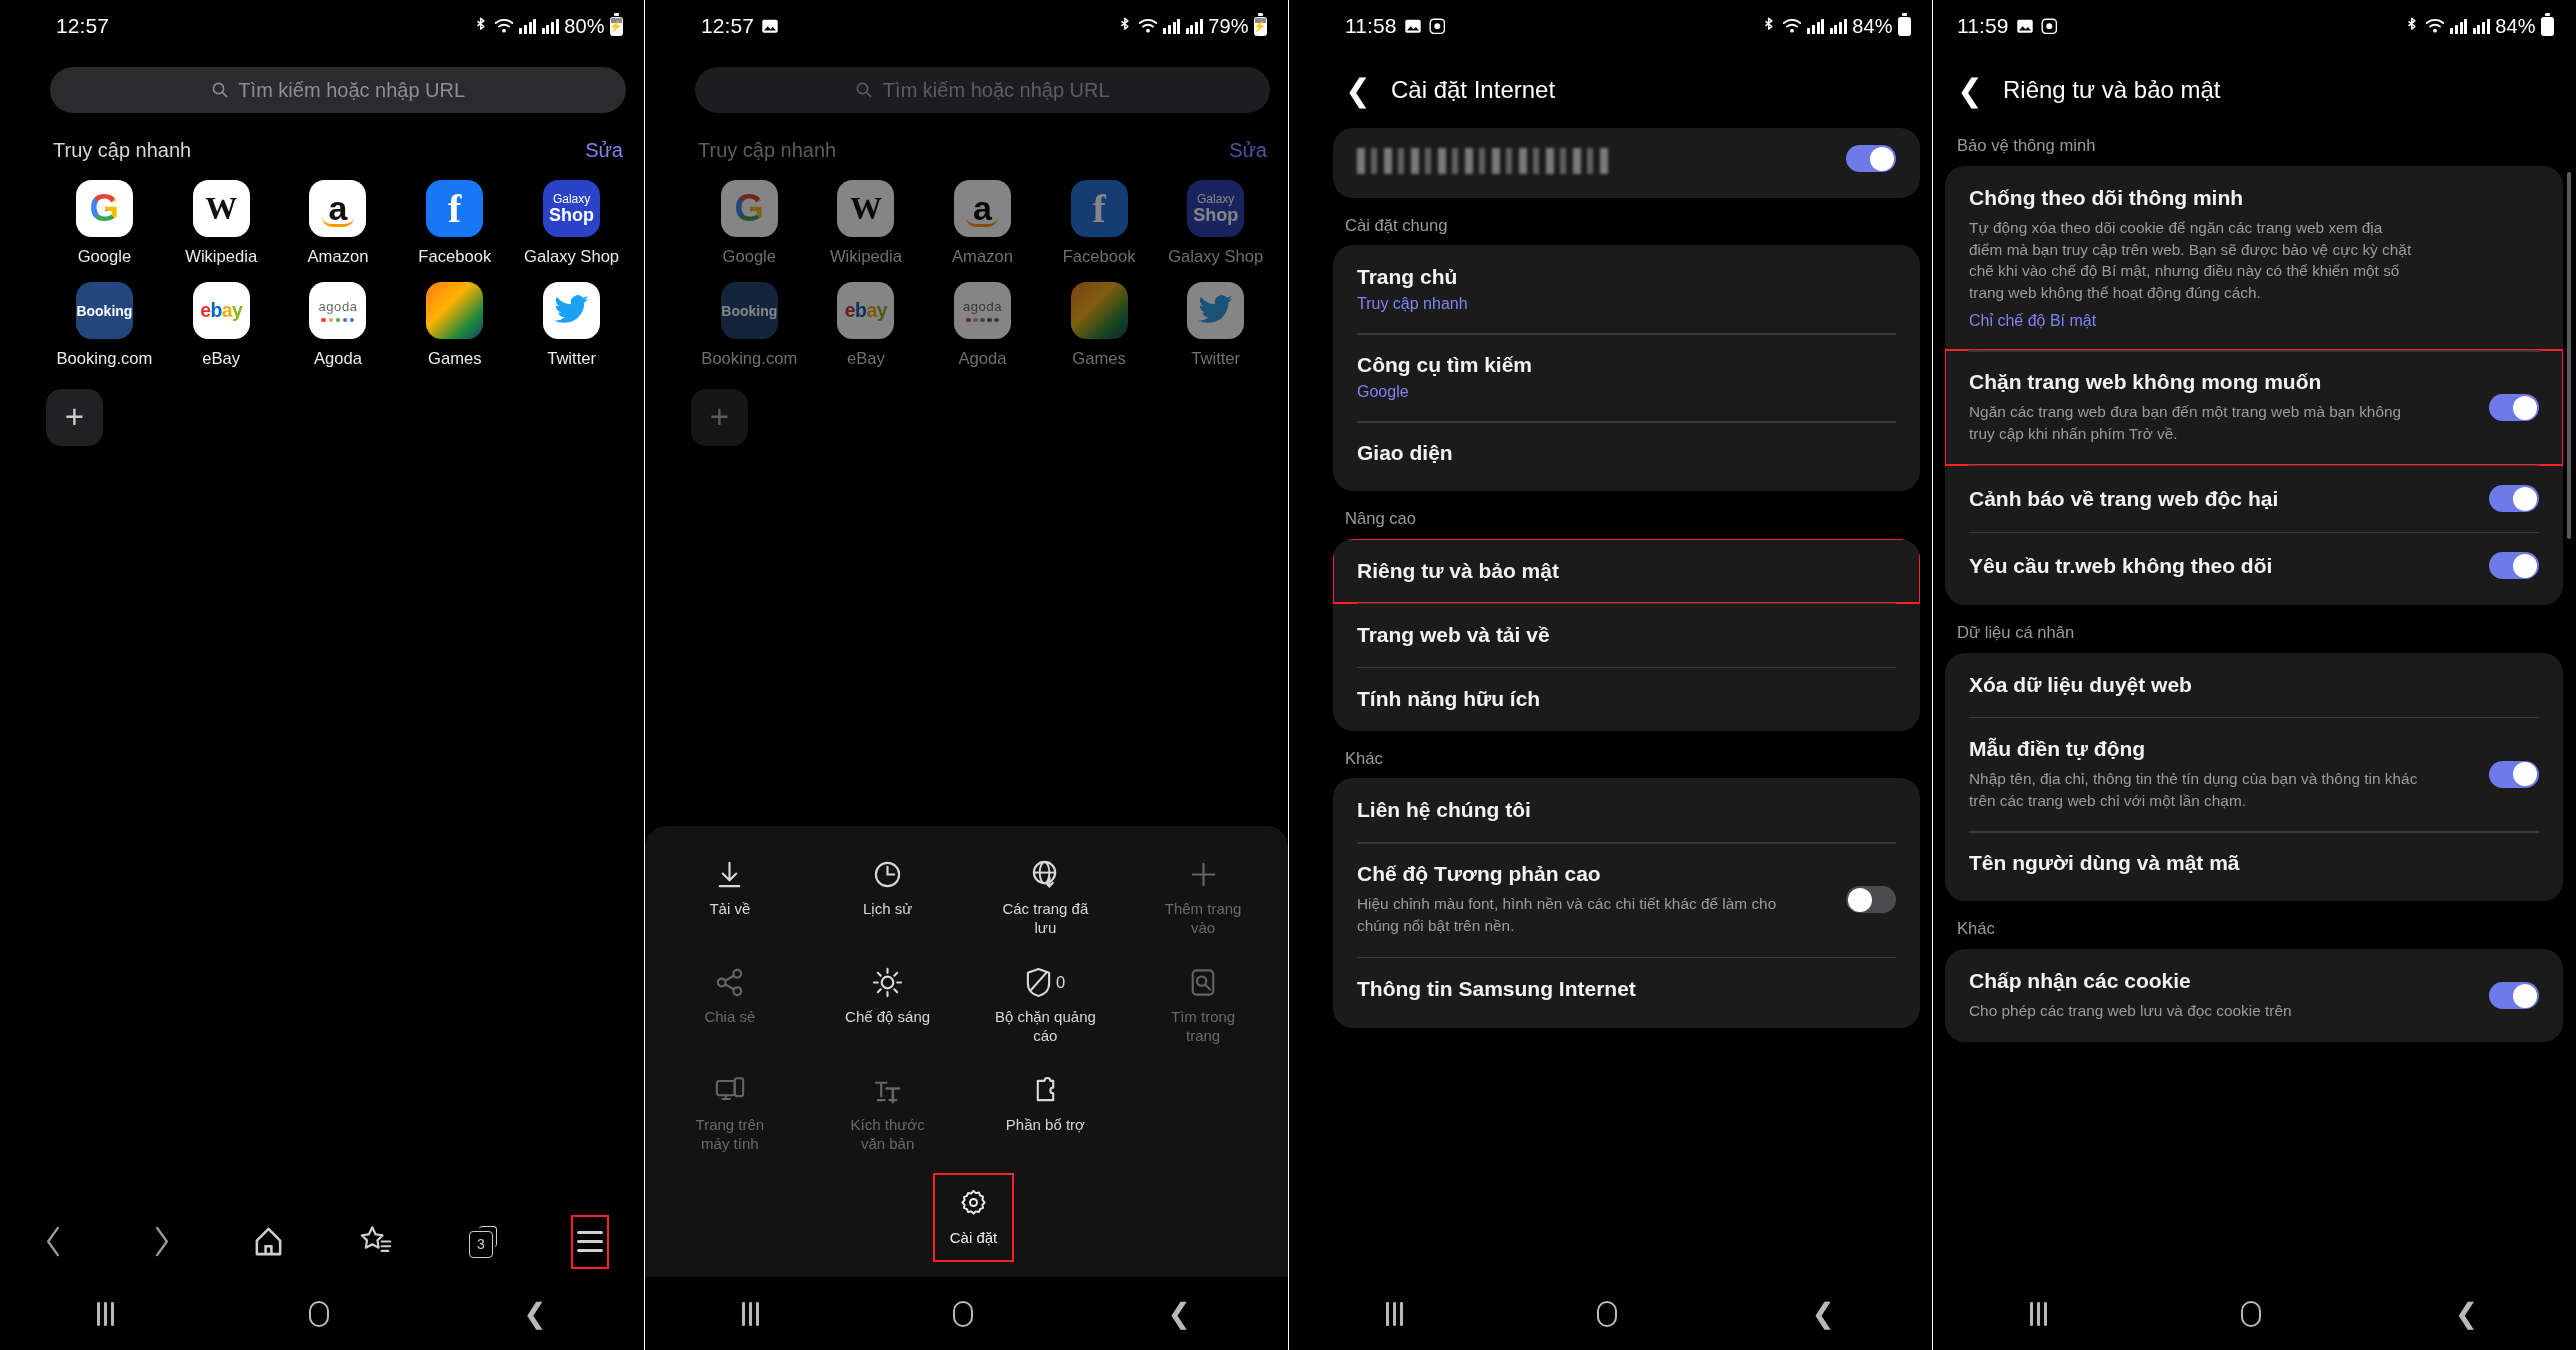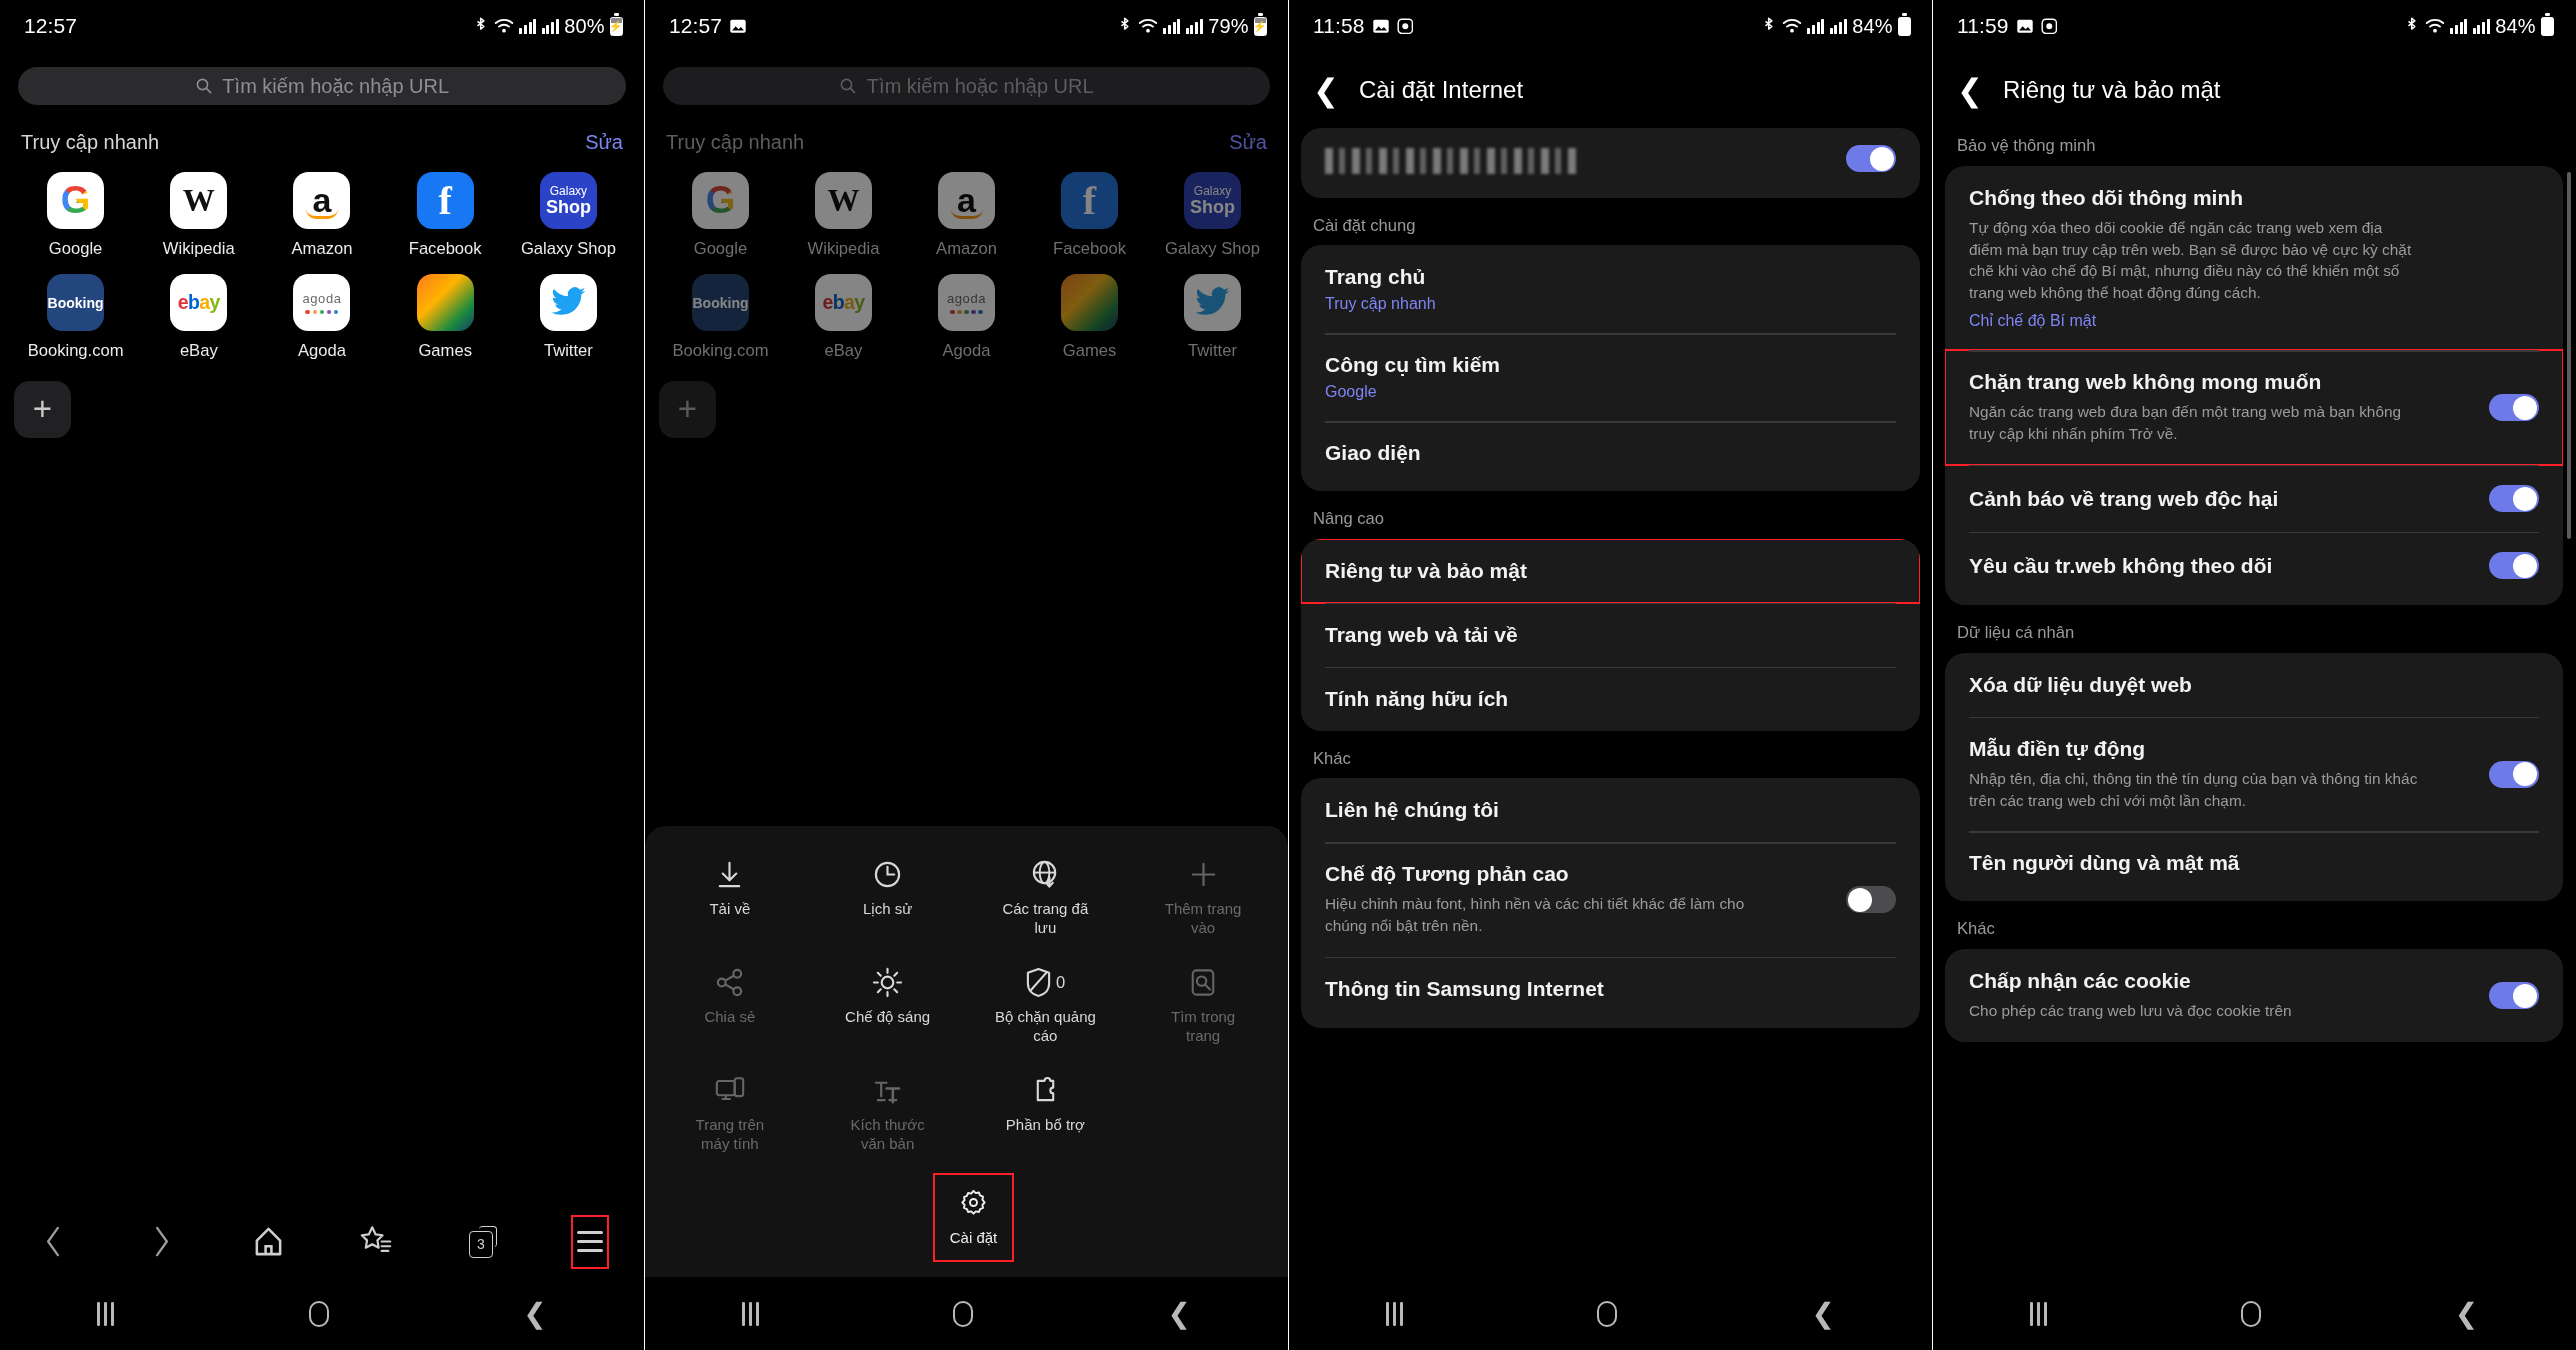--- a/index.html
+++ b/index.html
@@ -5,21 +5,21 @@
   * { margin:0; padding:0; box-sizing:border-box; }
   html,body { background:#000; }
   body {
     width:2576px; height:1350px;
     font-family:"Liberation Sans", sans-serif;
     color:#fff;
     overflow:hidden;
   }
   .screens { display:flex; width:2576px; height:1350px; }
   .screen { position:relative; height:1350px; background:#000; overflow:hidden; }
-  .s1,.s2,.s3 { width:644px; }
+  .s1,.s2,.s3 { width:644px;padding-left:32px; }
   .s4 { width:643px; }
   .s2,.s3,.s4 { border-left:1.2px solid #ffffff; }
 
   
   .statusbar {
     height:52px; display:flex; align-items:center;
     padding:0 21px 0 24px; font-size:20px; letter-spacing:0.1px;
   }
   .sb-left { display:flex; align-items:center; gap:7px; }
   .sb-time { font-size:21px; font-weight:400; }
@@ -34,21 +34,21 @@
   .bars i:nth-child(3){height:11.3px}.bars i:nth-child(4){height:15px}
 
   .battery { width:13px; height:19px; border:1.8px solid #fff; border-radius:2.4px; position:relative; }
   .battery::before{content:"";position:absolute;top:-4.7px;left:3px;width:5.3px;height:3px;background:#fff;border-radius:1.2px;}
   .battery.full{background:#fff;}
   .battery.charge{background:linear-gradient(#8a8a8a 0 30%, #fff 30% 100%);}
   .battery.charge::after{content:"\26A1";position:absolute;inset:0;font-size:10.7px;color:#000;display:flex;align-items:center;justify-content:center;}
 
   
   .urlbar {
-    margin:15.4px 18px 0; height:38px; border-radius:25.5px; background:#2b2b2d;
+    margin:15.4px 18px 0; height:46px; border-radius:25.5px; background:#2b2b2d;
     display:flex; align-items:center; justify-content:center; gap:9.5px;
   }
   .urlbar .ph { color:#8e8e93; font-size:20px; }
 
   
   .qa-head { display:flex; align-items:center; padding:26px 21px 0; }
   .qa-title { font-size:20px; color:#d6d6d6; }
   .qa-edit { margin-left:auto; font-size:20px; color:#7a87f0; }
   .qa-grid { display:grid; grid-template-columns:repeat(5,1fr); row-gap:15.4px; padding:18px 14px 0; }
   .qa-item { display:flex; flex-direction:column; align-items:center; gap:9.5px; }

